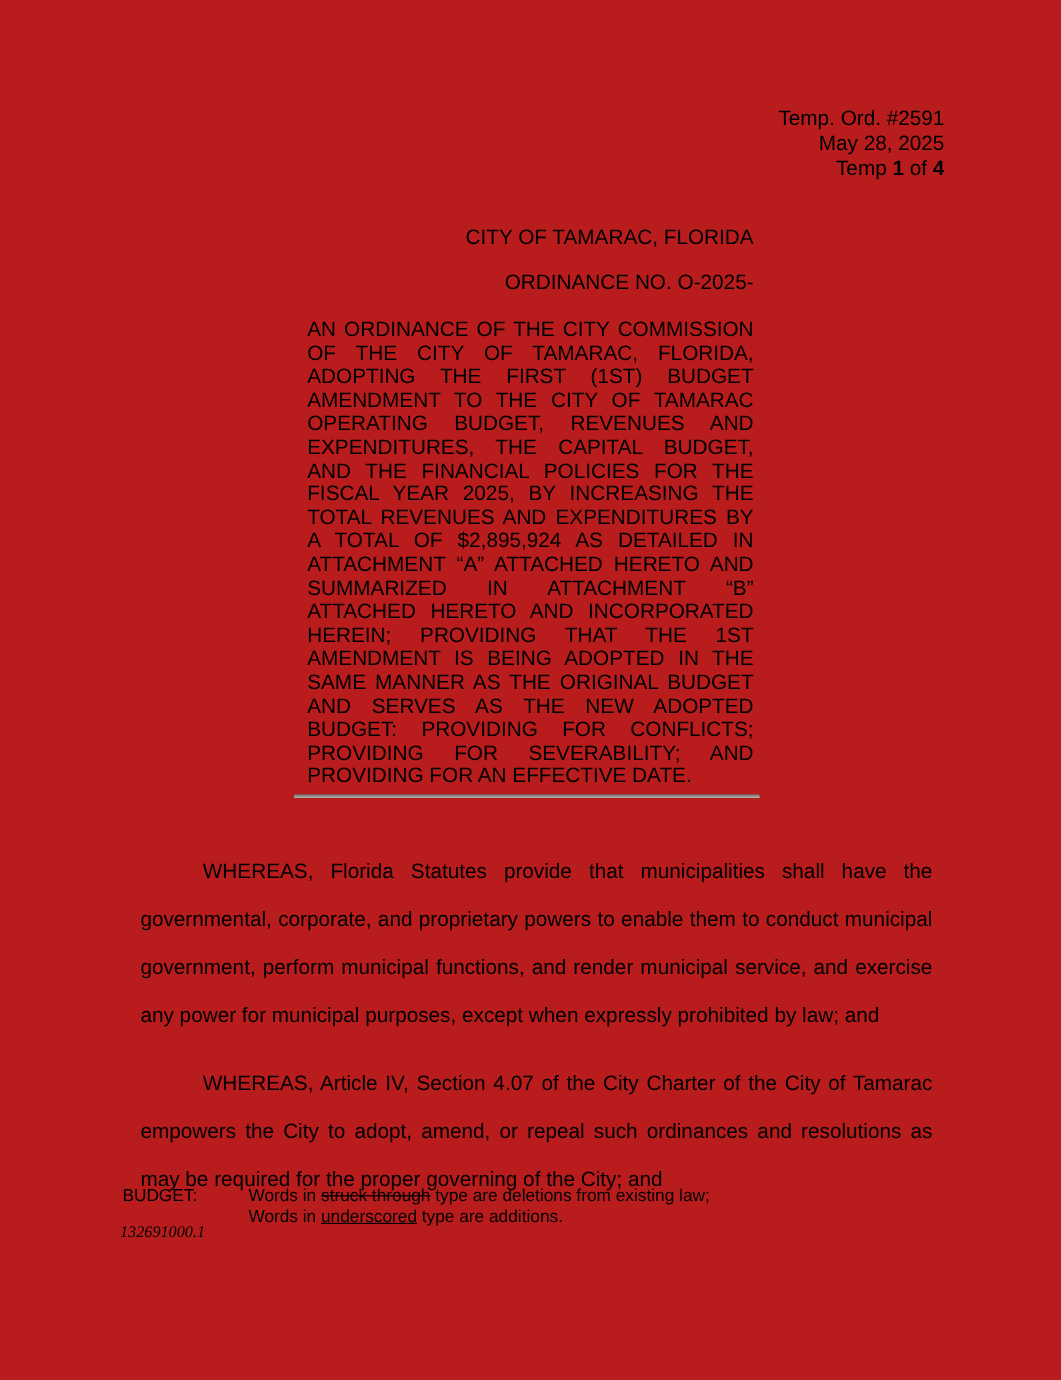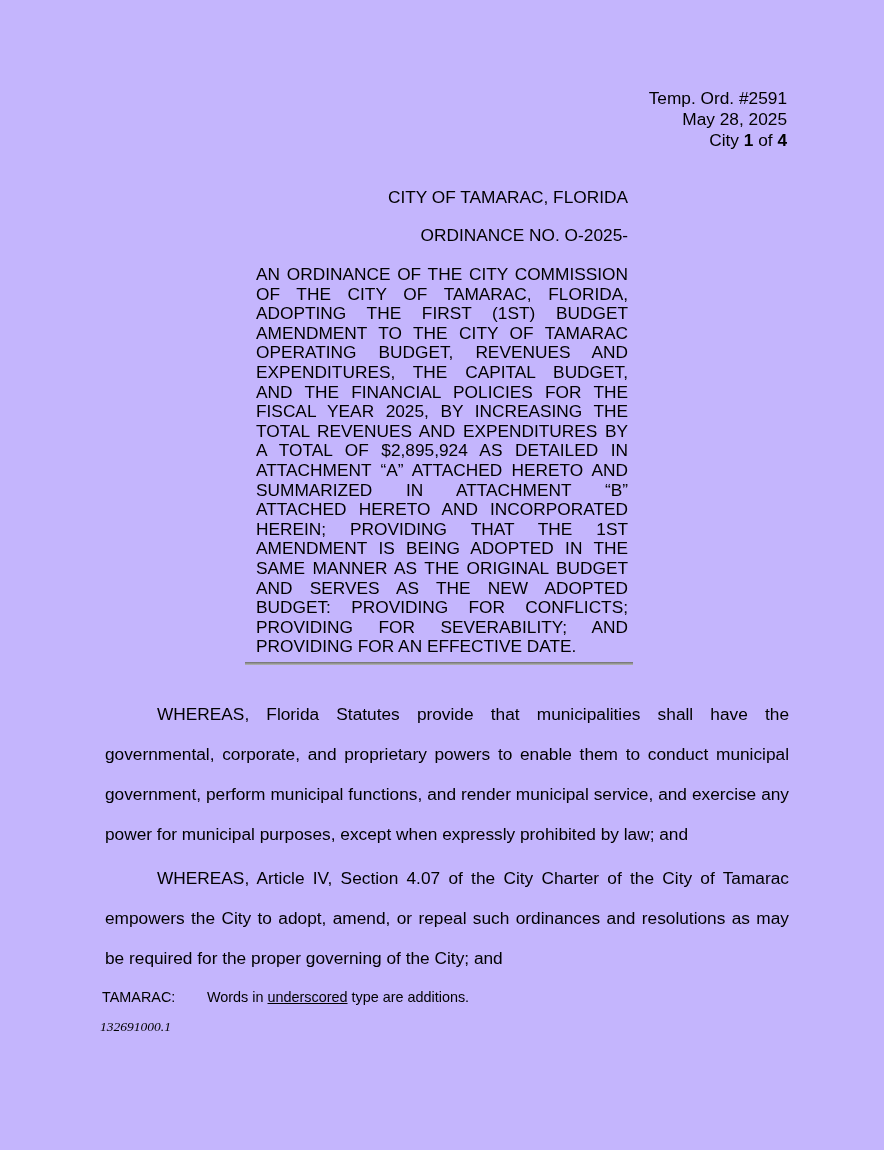--- a/index.html
+++ b/index.html
@@ -4,21 +4,21 @@
 <style>
   html, body {
     margin: 0;
     padding: 0;
     background: #ffffff;
   }
   .page {
     position: relative;
     width: 884px;
     height: 1150px;
-    background: #c4b5fd;
+    background: #b91c1c;
     color: #000000;
     font-family: "Liberation Sans", sans-serif;
     overflow: hidden;
   }
   .header-block {
     position: absolute;
     top: 88px;
     right: 97px;
     text-align: right;
     font-size: 17.3px;
@@ -59,21 +59,21 @@
     position: absolute;
     top: 690px;
     left: 101px;
     width: 692px;
     font-size: 17.3px;
     line-height: 40px;
     text-align: justify;
     text-justify: inter-word;
   }
   .whereas-block p {
-    margin: 4px;
+    margin: 16px;
     text-indent: 52px;
   }
   .coding-label {
     position: absolute;
     top: 989px;
     left: 102px;
     font-size: 14.4px;
     line-height: 17px;
   }
   .coding-words {
@@ -97,36 +97,37 @@
   }
 </style>
 </head>
 <body>
 
 <div class="page">
 
   <div class="header-block">
     <div>Temp. Ord. #2591</div>
     <div>May 28, 2025</div>
-    <div><span>City </span><span class="bold">1</span><span> of </span><span class="bold">4</span></div>
+    <div><span>Temp </span><span class="bold">1</span><span> of </span><span class="bold">4</span></div>
   </div>
 
   <div class="title-line title-1">CITY OF TAMARAC, FLORIDA</div>
   <div class="title-line title-2">ORDINANCE NO. O-2025-</div>
 
   <div class="caption-block">AN ORDINANCE OF THE CITY COMMISSION OF THE CITY OF TAMARAC, FLORIDA, ADOPTING THE FIRST (1ST) BUDGET AMENDMENT TO THE CITY OF TAMARAC OPERATING BUDGET, REVENUES AND EXPENDITURES, THE CAPITAL BUDGET, AND THE FINANCIAL POLICIES FOR THE FISCAL YEAR 2025, BY INCREASING THE TOTAL REVENUES AND EXPENDITURES BY A TOTAL OF $2,895,924 AS DETAILED IN ATTACHMENT “A” ATTACHED HERETO AND SUMMARIZED IN ATTACHMENT “B” ATTACHED HERETO AND INCORPORATED HEREIN; PROVIDING THAT THE 1ST AMENDMENT IS BEING ADOPTED IN THE SAME MANNER AS THE ORIGINAL BUDGET AND SERVES AS THE NEW ADOPTED BUDGET: PROVIDING FOR CONFLICTS; PROVIDING FOR SEVERABILITY; AND PROVIDING FOR AN EFFECTIVE DATE.</div>
 
   <div class="caption-rule"></div>
 
   <div class="whereas-block">
     <p>WHEREAS, Florida Statutes provide that municipalities shall have the governmental, corporate, and proprietary powers to enable them to conduct municipal government, perform municipal functions, and render municipal service, and exercise any power for municipal purposes, except when expressly prohibited by law; and</p>
     <p>WHEREAS, Article IV, Section 4.07 of the City Charter of the City of Tamarac empowers the City to adopt, amend, or repeal such ordinances and resolutions as may be required for the proper governing of the City; and</p>
   </div>
 
-  <div class="coding-label">TAMARAC:</div>
+  <div class="coding-label">BUDGET:</div>
 
   <div class="coding-words">
+    <div><span>Words in </span><span class="struck">struck through</span><span> type are deletions from existing law;</span></div>
     <div><span>Words in </span><span class="underscored">underscored</span><span> type are additions.</span></div>
   </div>
 
   <div class="doc-number">132691000.1</div>
 
 </div>
 
 </body></html>

